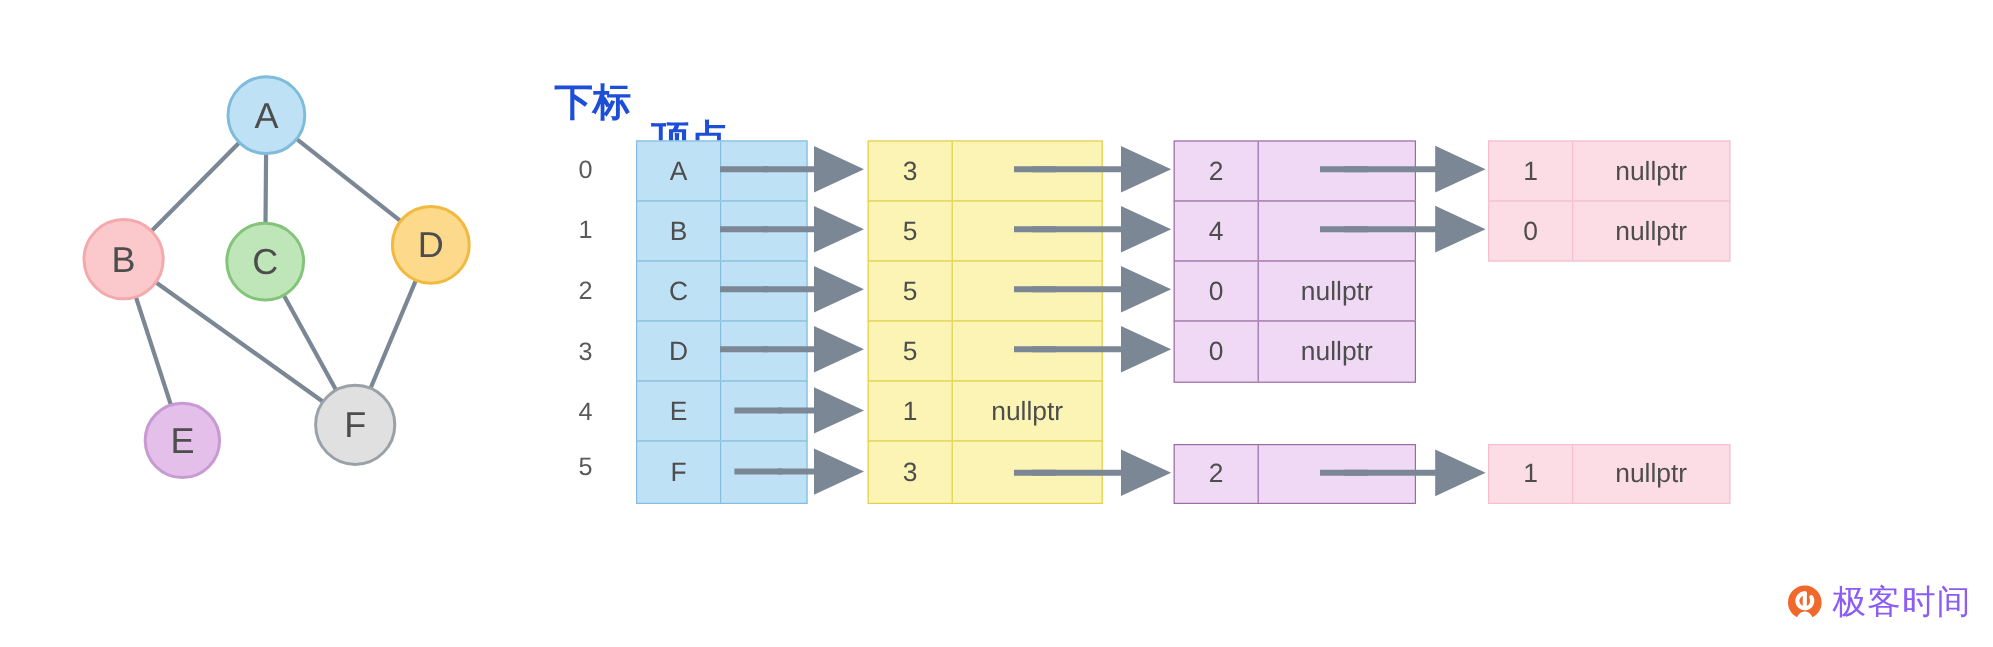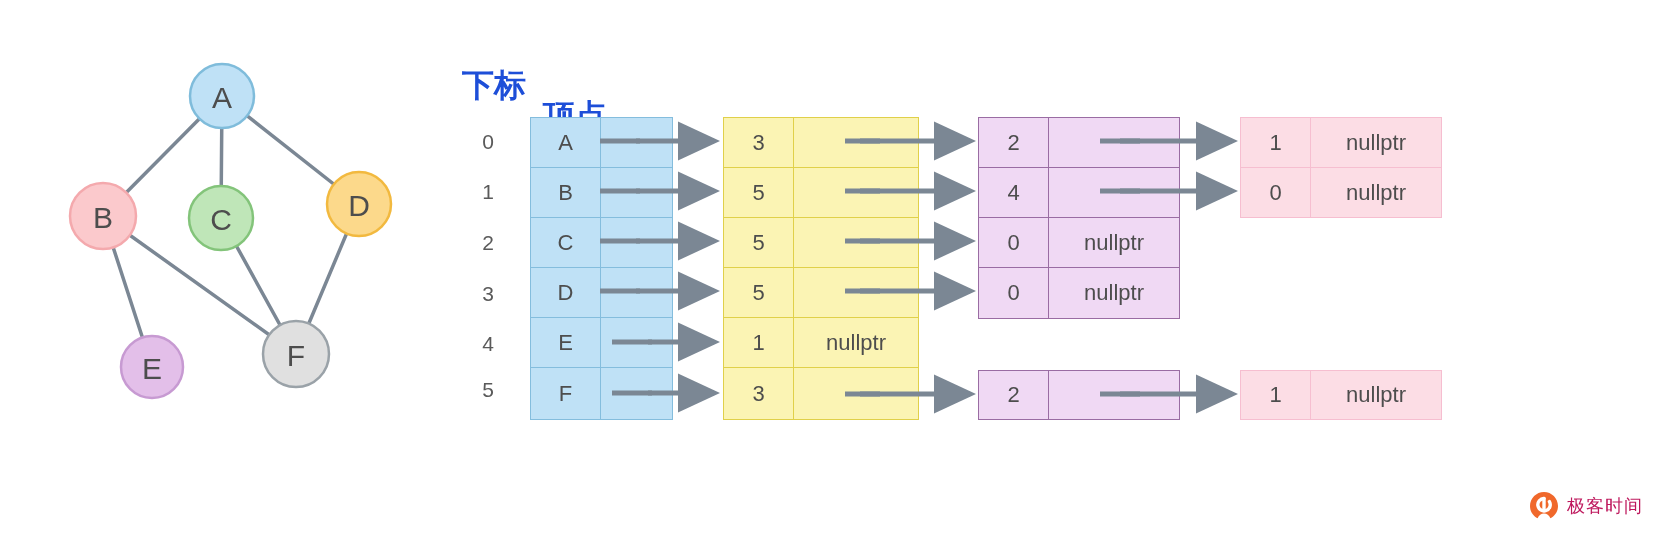--- a/index.html
+++ b/index.html
@@ -55,21 +55,21 @@
 
   
   #arrow-svg{position:absolute;left:0;top:0;width:1661px;height:539px;pointer-events:none;}
   .arrow-line{stroke:#7b8794;stroke-width:5px;}
   .arrow-head{fill:#7b8794;}
   .stub-line{stroke:#7b8794;stroke-width:5px;}
 
   
   #logo{position:absolute;right:18px;bottom:18px;display:flex;align-items:center;gap:8px;}
   #logo .logo-mark{width:30px;height:30px;position:relative;}
-  #logo .logo-text{font-size:18px;color:#be185d;letter-spacing:1px;white-space:nowrap;
+  #logo .logo-text{font-size:28px;color:#8b5cf6;letter-spacing:1px;white-space:nowrap;
      font-family:"DejaVu Sans","Liberation Sans",sans-serif;}
 </style>
 </head>
 <body>
 
 <div id="stage">
 
   <svg id="graph-svg" viewBox="0 0 470 480">
     <g>
       <line class="edge-line" x1="222" y1="96" x2="103" y2="216"></line>

